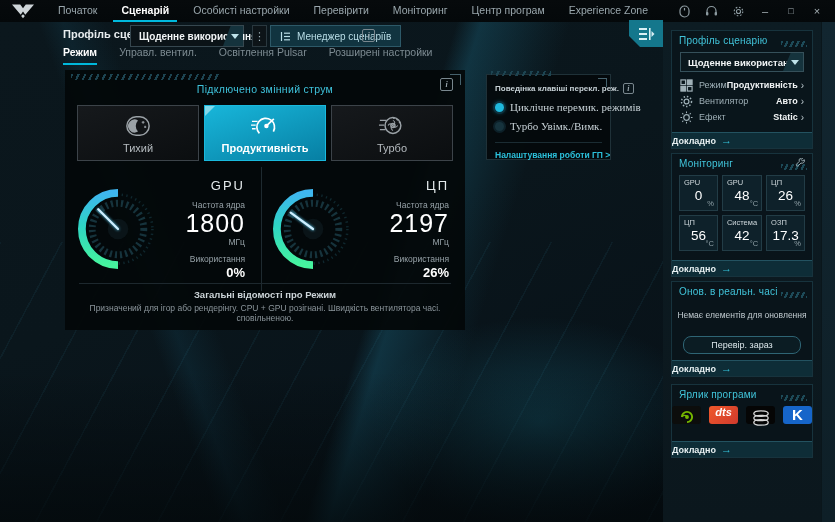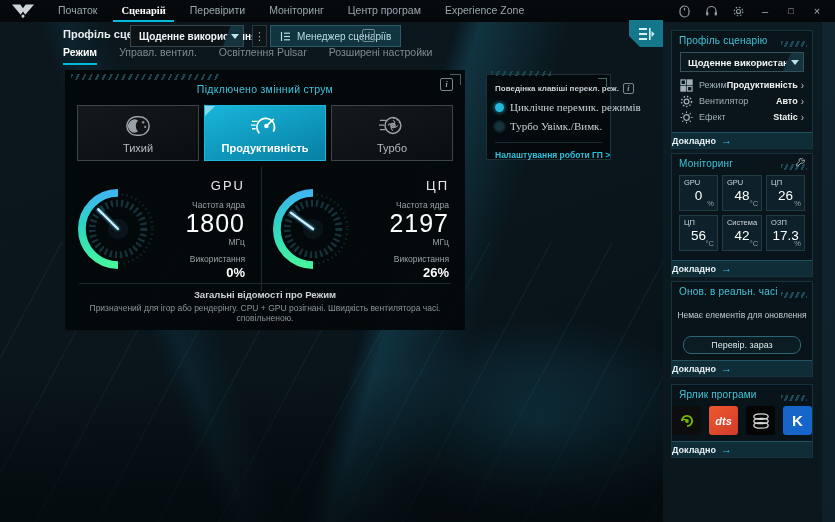--- a/index.html
+++ b/index.html
@@ -16,21 +16,21 @@
     position:absolute;left:0;top:0;width:835px;height:22px;
     background:linear-gradient(#060a0c,#04080a);
     display:flex;align-items:stretch;z-index:30;
   }
   .logo{width:46px;display:flex;align-items:center;justify-content:center;}
   .nav{display:flex;align-items:stretch;}
   .nav-item{
     display:flex;align-items:center;padding:0 8px;margin:0 4px;
     font-size:10.5px;color:#9aa7ad;cursor:pointer;border-bottom:2px solid transparent;
   }
-  .nav-item.active{color:#fff;border-bottom-color:#00b9dd;font-weight:bold;font-family:Liberation Serif, serif;}
+  .nav-item.active{color:#fff;border-bottom-color:#00b9dd;font-weight:bold;}
   .winzone{margin-left:auto;display:flex;align-items:center;gap:14px;padding-right:12px;}
   .tool-ic{width:13px;height:13px;color:#8d9ba1;display:flex;align-items:center;justify-content:center;}
   .winctl{color:#a7b2b7;font-size:11px;width:12px;text-align:center;cursor:pointer;}
   
   .wallpaper{
     position:absolute;left:0;top:22px;width:663px;height:500px;
     background:
       radial-gradient(240px 150px at 540px 400px, rgba(32,140,168,0.28), transparent 70%),
       linear-gradient(107deg, transparent 56%, rgba(26,96,120,0.40) 59%, rgba(22,80,100,0.12) 67%, transparent 70%),
       linear-gradient(70deg, transparent 26%, rgba(18,62,80,0.30) 29%, transparent 34%),
@@ -205,21 +205,21 @@
   .sec-updates{top:259px;height:96px;}
   .upd-text{margin-top:10px;text-align:center;font-size:8.5px;color:#c2ccd1;}
   .upd-btn{
     margin:16px auto 0 auto;width:116px;height:16px;border:1px solid #2e6474;border-radius:8px;
     display:flex;align-items:center;justify-content:center;font-size:9px;color:#dbe6ea;cursor:pointer;
     background:rgba(14,40,50,0.4);
   }
   
   .sec-apps{top:362px;height:74px;}
   .apps{display:flex;gap:8px;justify-content:center;margin-top:3px;}
-  .app{width:29px;height:29px;border-radius:3px;display:flex;align-items:center;justify-content:center;cursor:pointer;}
+  .app{width:29px;height:18px;border-radius:3px;display:flex;align-items:flex-start;justify-content:center;cursor:pointer;}
   .app-nvidia{background:#0c0d0c;}
   .app-dts{background:linear-gradient(135deg,#f0592b,#d03a2d);color:#fff;font-weight:bold;font-style:italic;font-size:11px;}
   .app-rings{background:#050505;}
   .app-killer{background:#1665c9;color:#fff;font-weight:bold;font-size:15px;}
 </style>
 </head>
 <body>
 
 <svg width="0" height="0" style="position:absolute">
   <defs>
@@ -233,20 +233,21 @@
 
 <div class="topbar">
   <div class="logo">
     <svg width="22" height="16" viewBox="0 0 24 16">
       <path d="M0 1 L9 1 L12 5 L15 1 L24 1 L14.5 12 L12 8.5 L9.5 12 Z M10 13.5 L12 16 L14 13.5 L12 11.5 Z" fill="#cdd4d8"></path>
     </svg>
   </div>
   <div class="nav">
     <span class="nav-item">Початок</span>
     <span class="nav-item active">Сценарій</span>
+    <span class="nav-item">Особисті настройки</span>
     <span class="nav-item">Перевірити</span>
     <span class="nav-item">Моніторинг</span>
     <span class="nav-item">Центр програм</span>
     <span class="nav-item">Experience Zone</span>
   </div>
   <div class="winzone">
     <span class="tool-ic">
       <svg width="11" height="13" viewBox="0 0 11 13">
           <rect x="1" y="1" width="9" height="11" rx="4.5" fill="none" stroke="#8d9ba1" stroke-width="1.2"></rect>
           <line x1="5.5" y1="3" x2="5.5" y2="5.5" stroke="#8d9ba1" stroke-width="1.2"></line>

